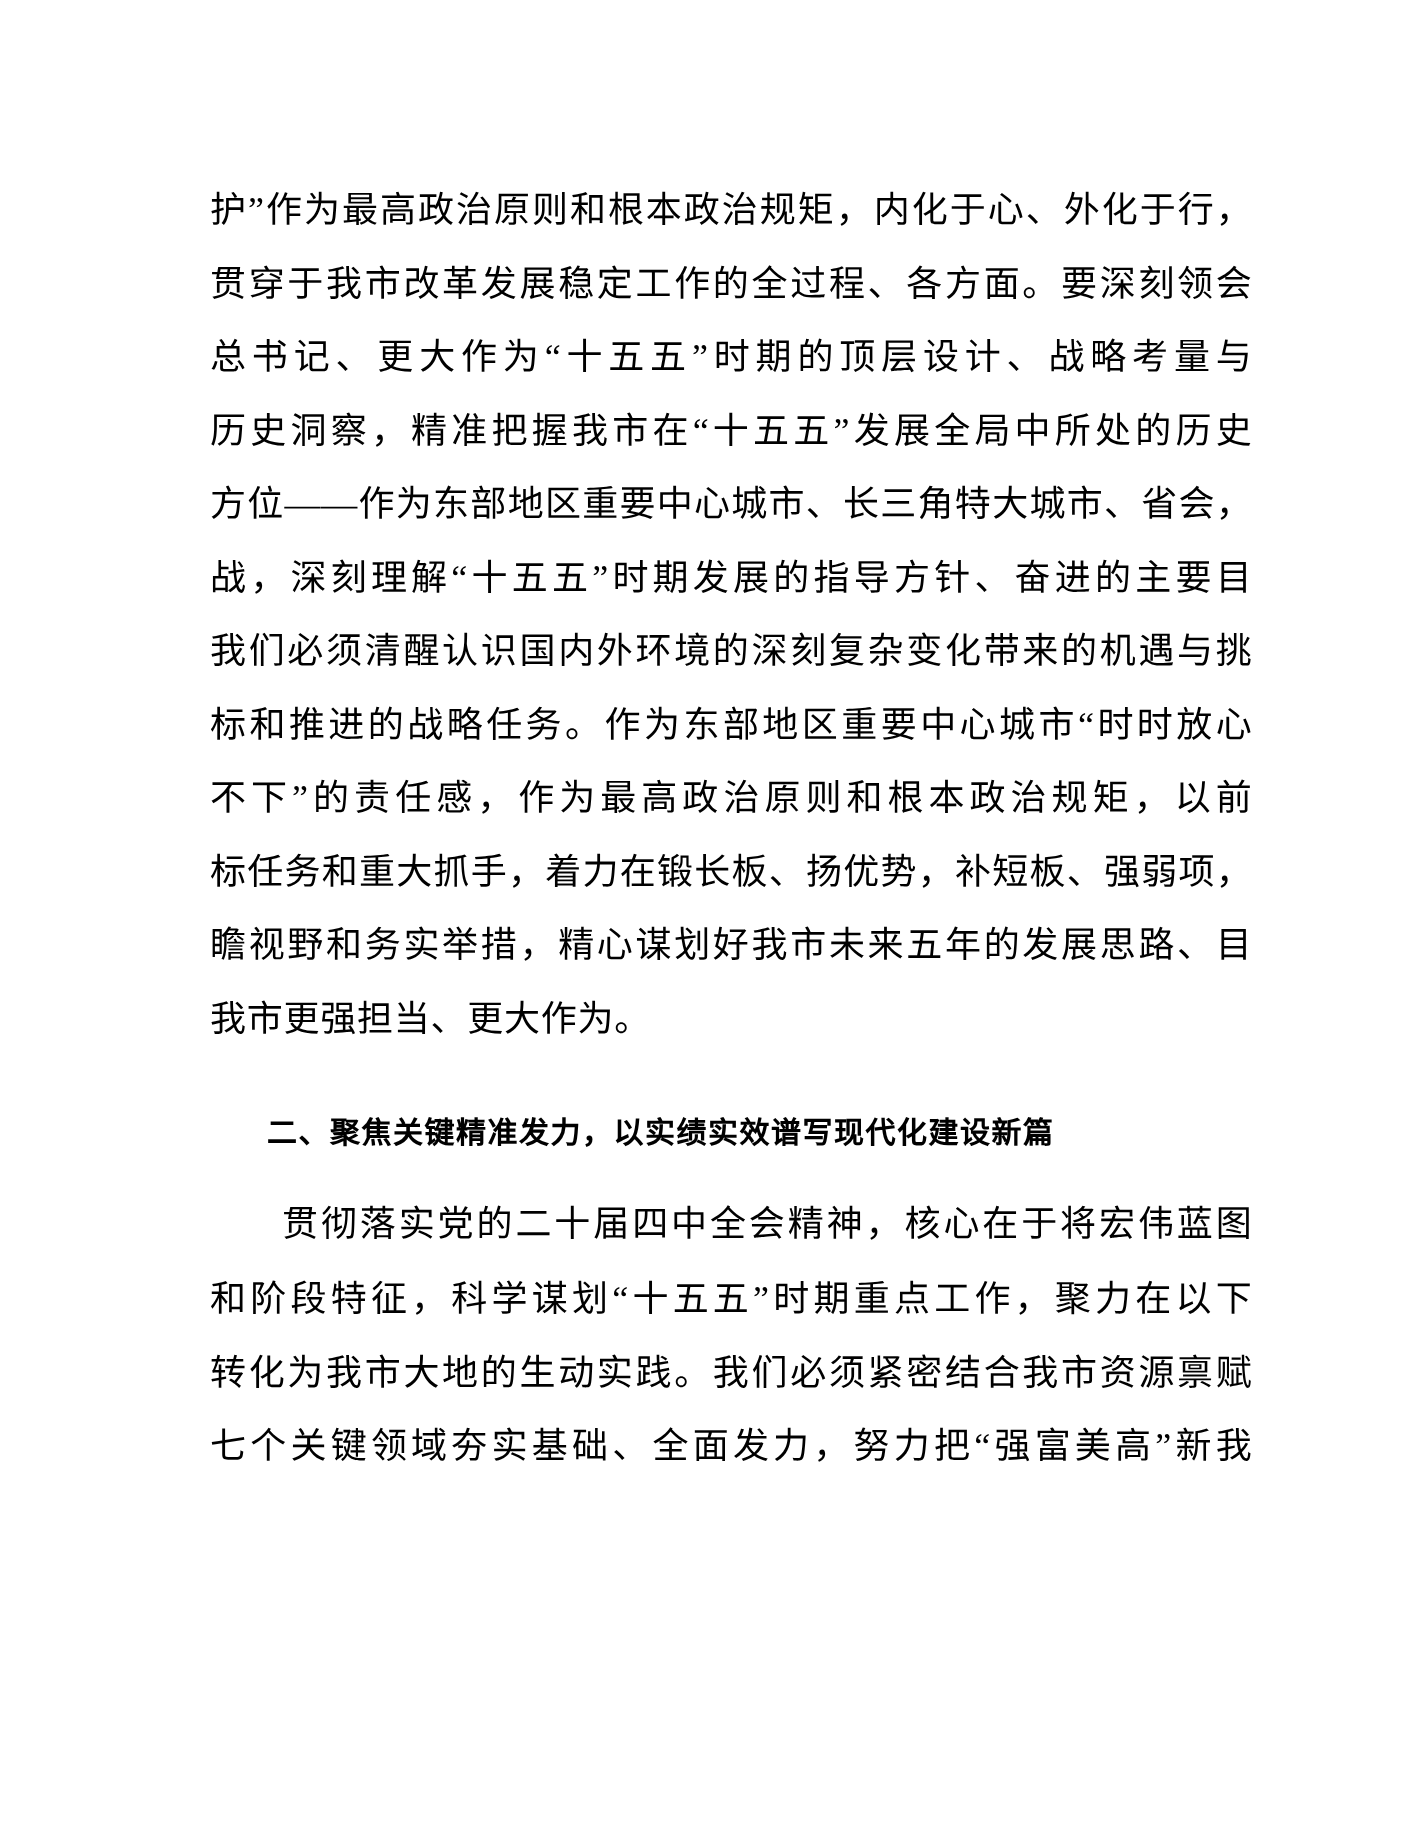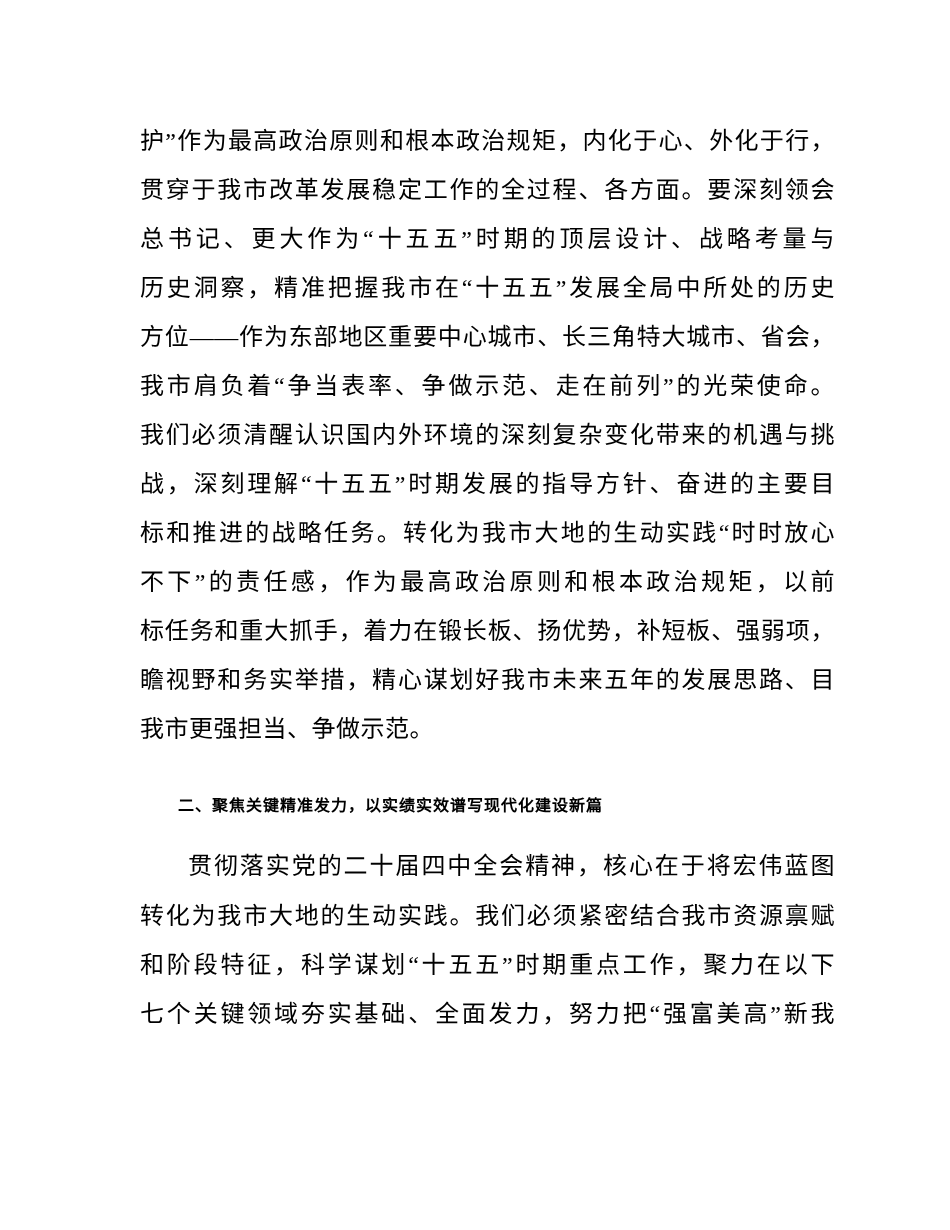--- a/index.html
+++ b/index.html
@@ -36,50 +36,49 @@
     text-align: left;
     text-align-last: left;
   }
   .tline.ind {
     text-indent: 48px;
     font-family: Liberation Mono, monospace;
   }
   .heading {
     font-family: "Liberation Sans", "DejaVu Sans", sans-serif;
     font-weight: bold;
-    font-size: 16px;
+    font-size: 20px;
     letter-spacing: 1px;
     line-height: 49px;
     padding-left: 38px;
     margin-top: 27px;
     margin-bottom: 13px;
     white-space: nowrap;
   }
 </style>
 </head>
 <body>
 
 <div class="page">
   <div class="textblock">
     <div class="para">
         <div class="tline">护”作为最高政治原则和根本政治规矩，内化于心、外化于行，</div>
         <div class="tline">贯穿于我市改革发展稳定工作的全过程、各方面。要深刻领会</div>
         <div class="tline">总书记、更大作为“十五五”时期的顶层设计、战略考量与</div>
         <div class="tline">历史洞察，精准把握我市在“十五五”发展全局中所处的历史</div>
         <div class="tline">方位——作为东部地区重要中心城市、长三角特大城市、省会，</div>
-        <div class="tline">我市肩负着“争当表率、争做示范、走在前列”的光荣使命。</div>
+        <div class="tline">战，深刻理解“十五五”时期发展的指导方针、奋进的主要目</div>
         <div class="tline">我们必须清醒认识国内外环境的深刻复杂变化带来的机遇与挑</div>
-        <div class="tline">战，深刻理解“十五五”时期发展的指导方针、奋进的主要目</div>
-        <div class="tline">标和推进的战略任务。转化为我市大地的生动实践“时时放心</div>
+        <div class="tline">标和推进的战略任务。作为东部地区重要中心城市“时时放心</div>
         <div class="tline">不下”的责任感，作为最高政治原则和根本政治规矩，以前</div>
         <div class="tline">标任务和重大抓手，着力在锻长板、扬优势，补短板、强弱项，</div>
         <div class="tline">瞻视野和务实举措，精心谋划好我市未来五年的发展思路、目</div>
-        <div class="tline noj">我市更强担当、争做示范。</div>
+        <div class="tline noj">我市更强担当、更大作为。</div>
       </div>
     <div class="heading">二、聚焦关键精准发力，以实绩实效谱写现代化建设新篇</div>
     <div class="para">
         <div class="tline ind">贯彻落实党的二十届四中全会精神，核心在于将宏伟蓝图</div>
+        <div class="tline">和阶段特征，科学谋划“十五五”时期重点工作，聚力在以下</div>
         <div class="tline">转化为我市大地的生动实践。我们必须紧密结合我市资源禀赋</div>
-        <div class="tline">和阶段特征，科学谋划“十五五”时期重点工作，聚力在以下</div>
         <div class="tline">七个关键领域夯实基础、全面发力，努力把“强富美高”新我</div>
       </div>
   </div>
 </div>
 
 </body></html>

